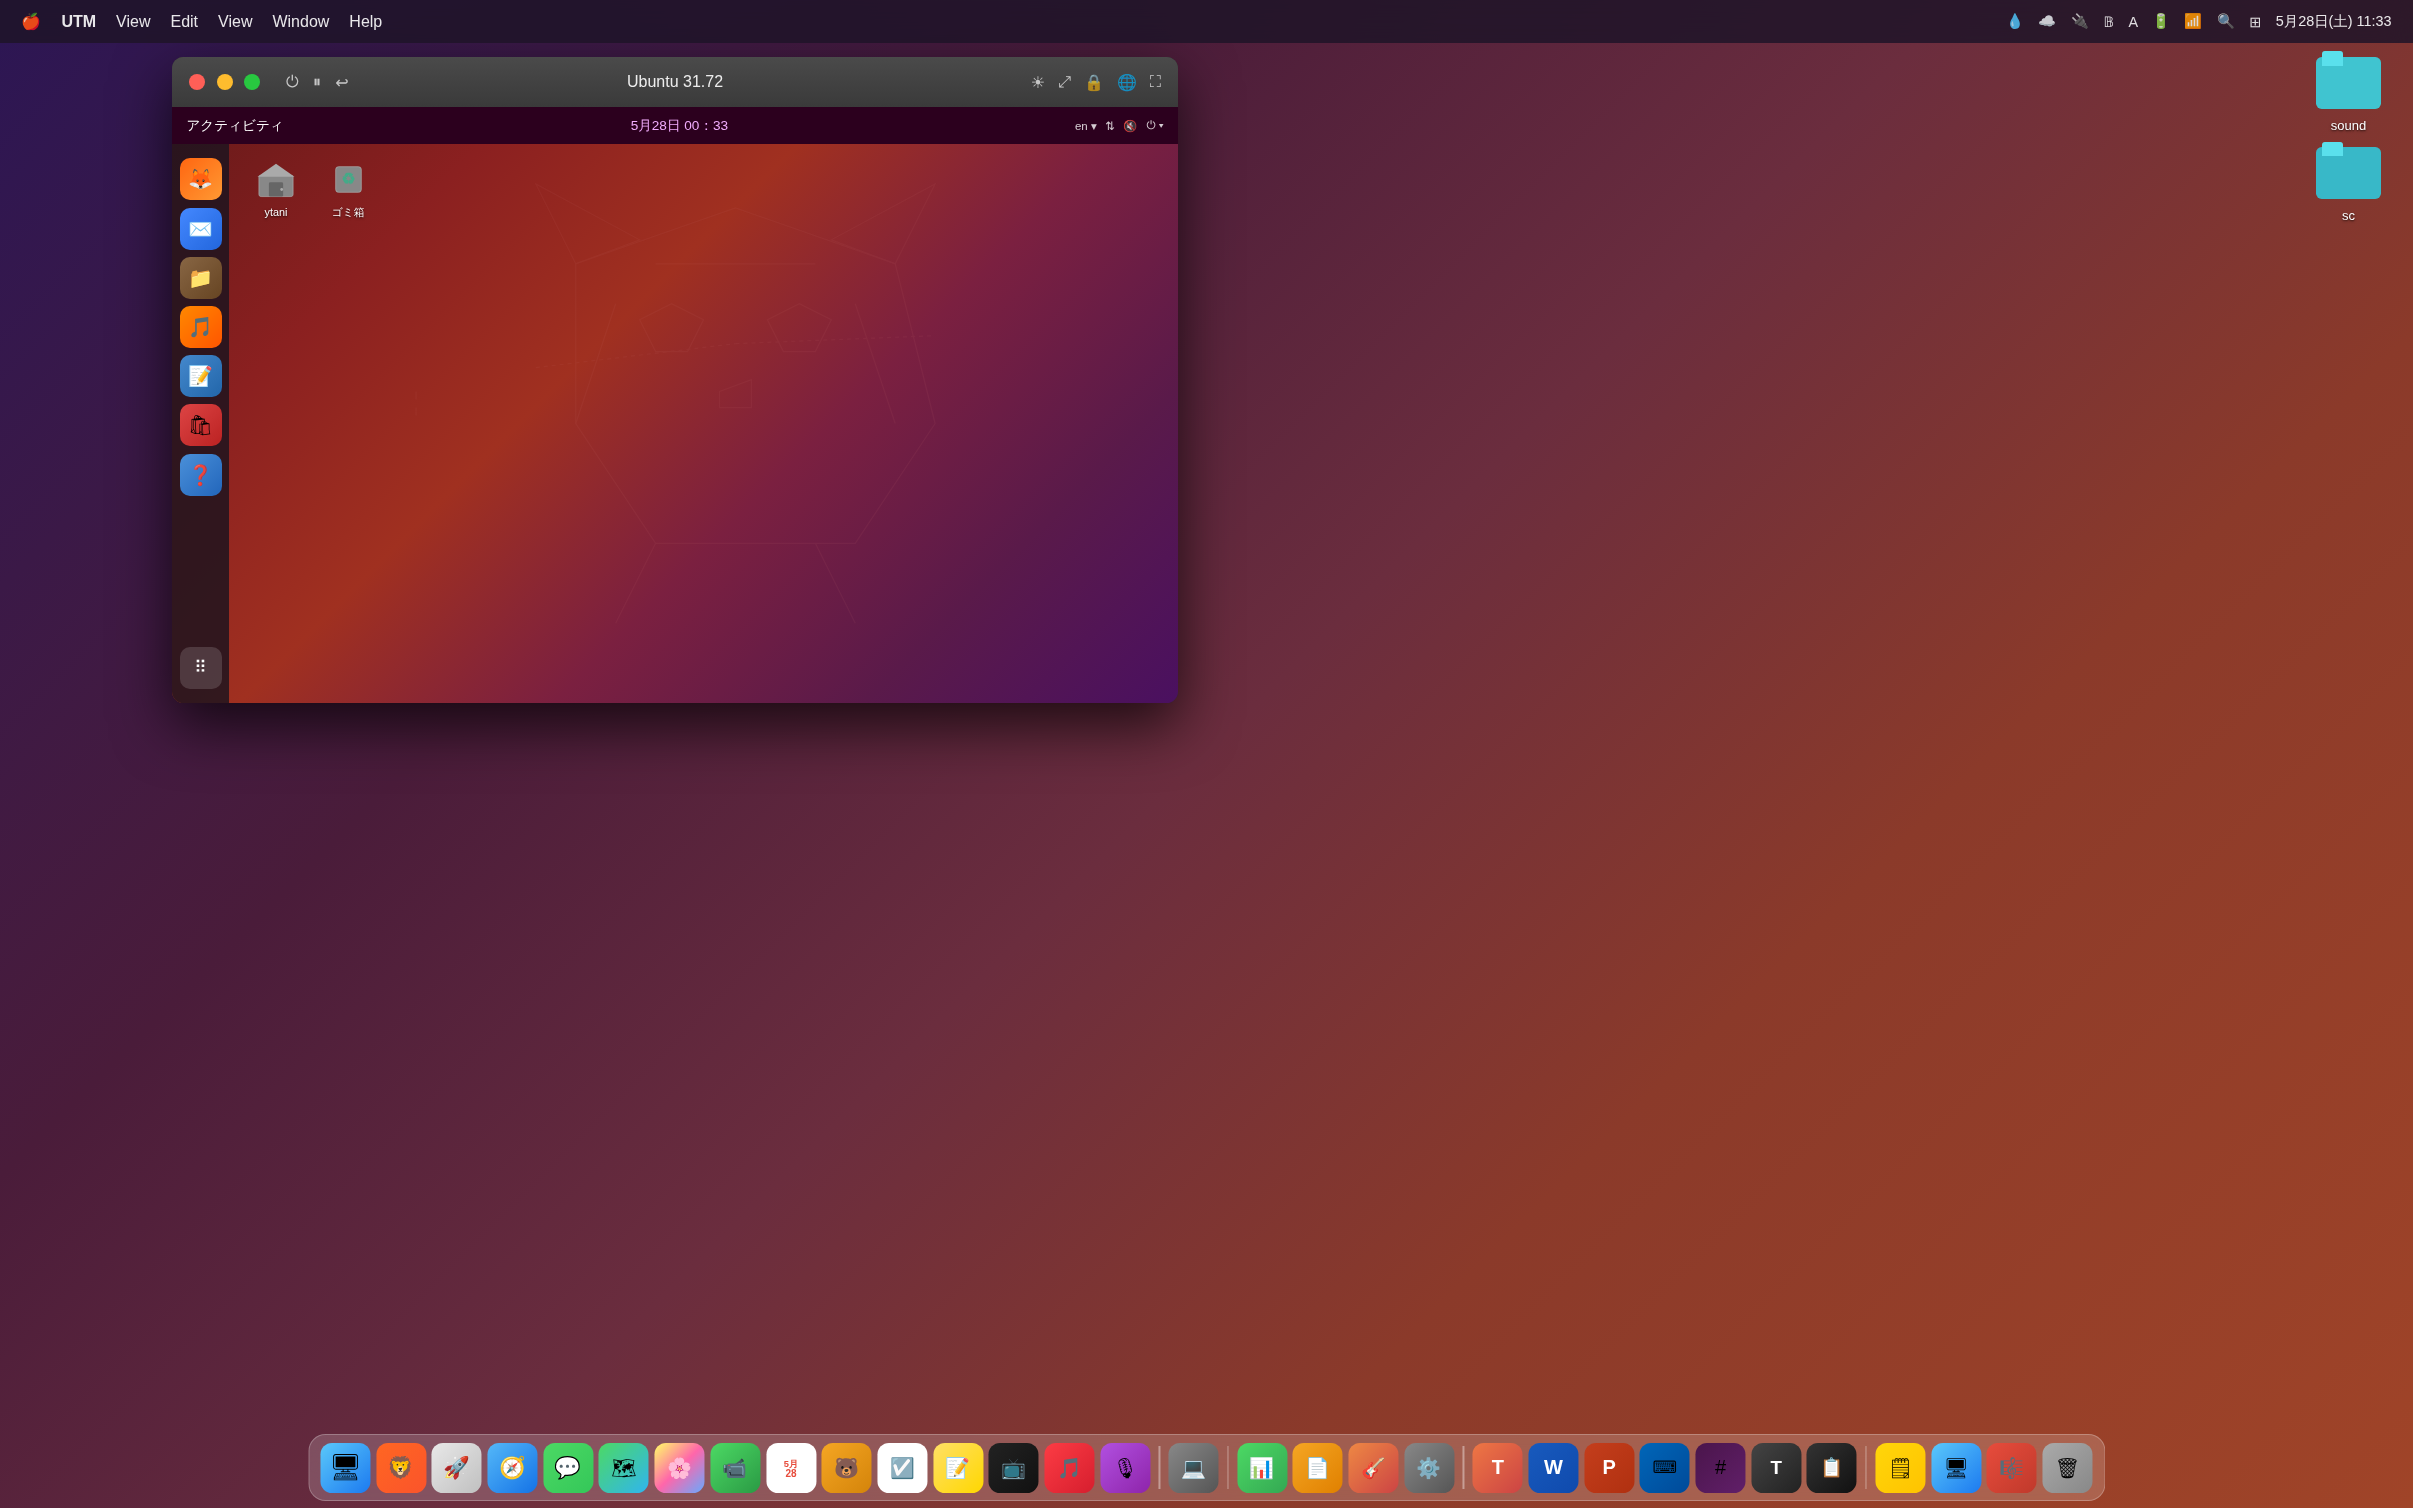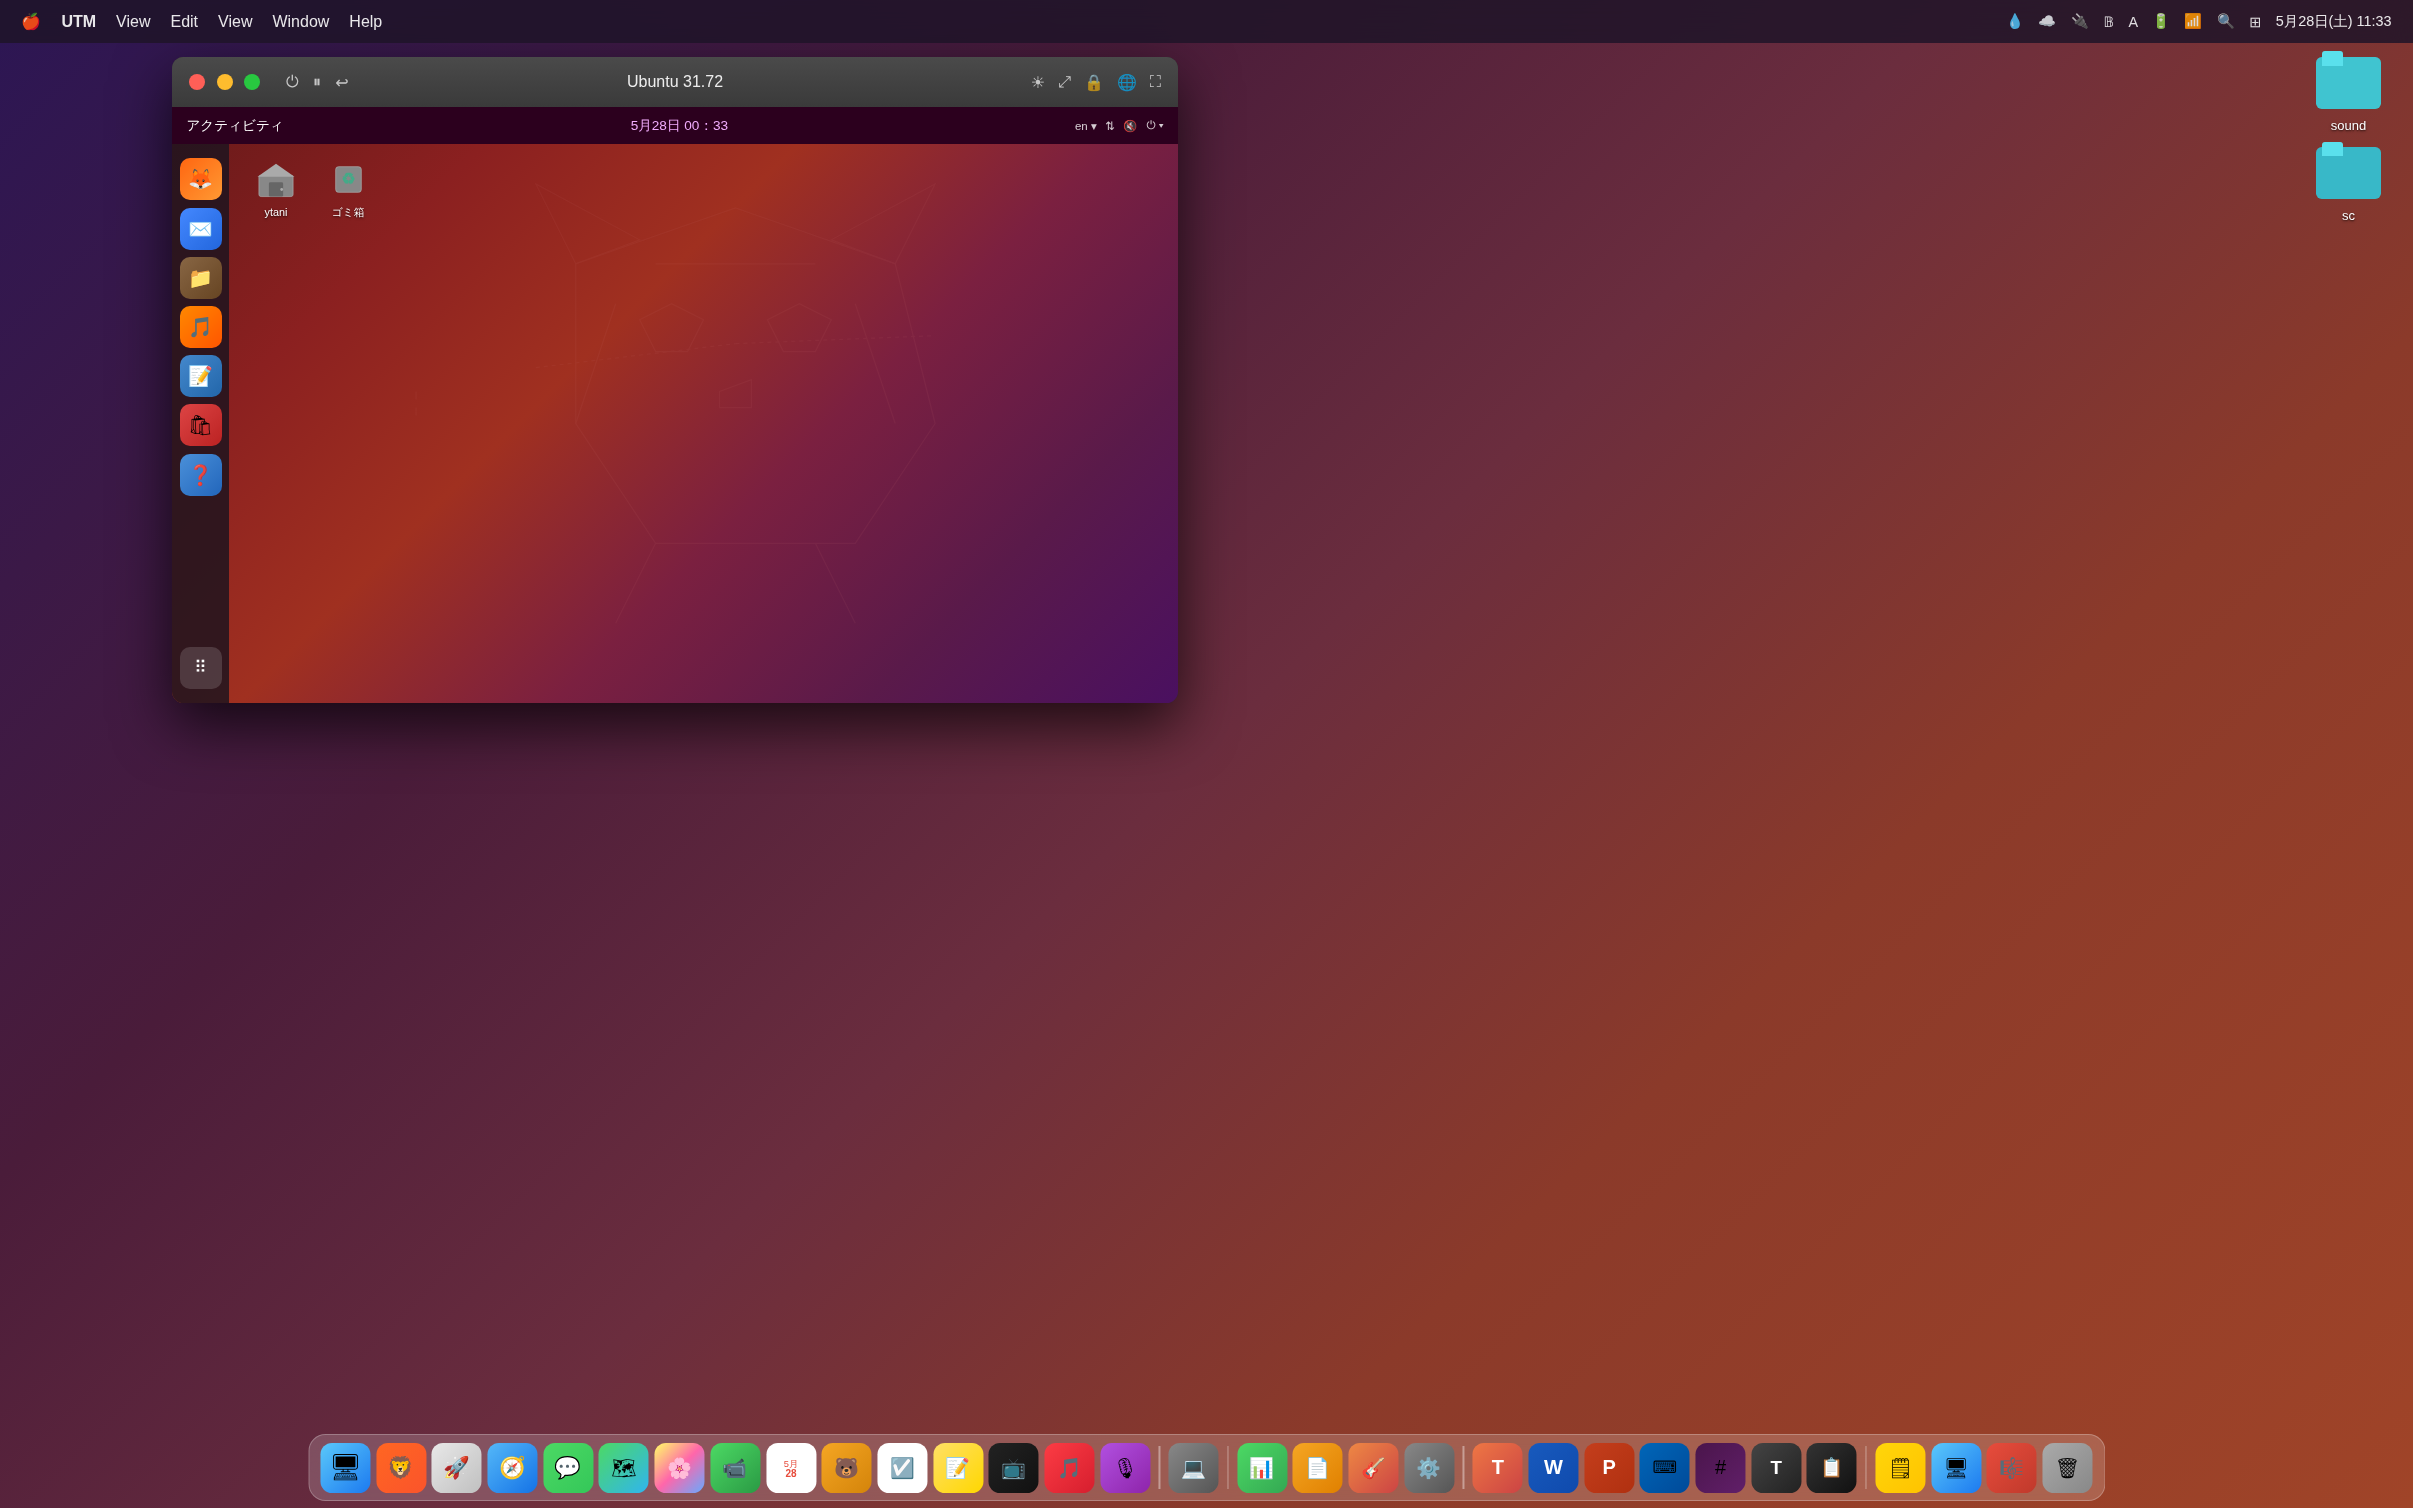--- a/index.html
+++ b/index.html
@@ -561,21 +561,21 @@
   <div class="mac-dock">
     <div class="dock-icon dock-finder" title="Finder">🖥</div>
     <div class="dock-icon dock-brave" title="Brave" style="font-size:21.5px;">🦁</div>
     <div class="dock-icon dock-launchpad" title="Launchpad" style="font-size:21.5px;">🚀</div>
     <div class="dock-icon dock-safari" title="Safari" style="font-size:21.5px;">🧭</div>
     <div class="dock-icon dock-messages" title="Messages" style="font-size:21.5px;">💬</div>
     <div class="dock-icon dock-maps" title="Maps" style="font-size:20px;">🗺</div>
     <div class="dock-icon" title="Photos" style="background:linear-gradient(135deg,#ff6,#f6a,#6af);font-size:20px;">🌸</div>
     <div class="dock-icon" title="FaceTime" style="background:linear-gradient(135deg,#4cd964,#2a9a44);font-size:20px;">📹</div>
     <div class="dock-icon dock-calendar" title="Calendar" style="display:flex;flex-direction:column;align-items:center;justify-content:center;background:white;">
-      <span style="font-size:9.3px;color:#e74c3c;font-weight:400;margin-top:2px;">5月</span>
+      <span style="font-size:9.3px;color:#e74c3c;font-weight:700;margin-top:2px;">5月</span>
       <span class="calendar-day">28</span>
     </div>
     <div class="dock-icon dock-finder2" title="Bear" style="font-size:20px;">🐻</div>
     <div class="dock-icon dock-reminders" title="Reminders" style="background:white;font-size:20px;">☑️</div>
     <div class="dock-icon dock-notes" title="Notes" style="font-size:20px;">📝</div>
     <div class="dock-icon dock-appletv" title="Apple TV" style="font-size:20px;">📺</div>
     <div class="dock-icon dock-music" title="Music" style="font-size:20px;">🎵</div>
     <div class="dock-icon dock-podcasts" title="Podcasts" style="font-size:20px;">🎙</div>
     <div class="dock-separator"></div>
     <div class="dock-icon dock-utm" title="UTM" style="font-size:20px;">💻</div>

